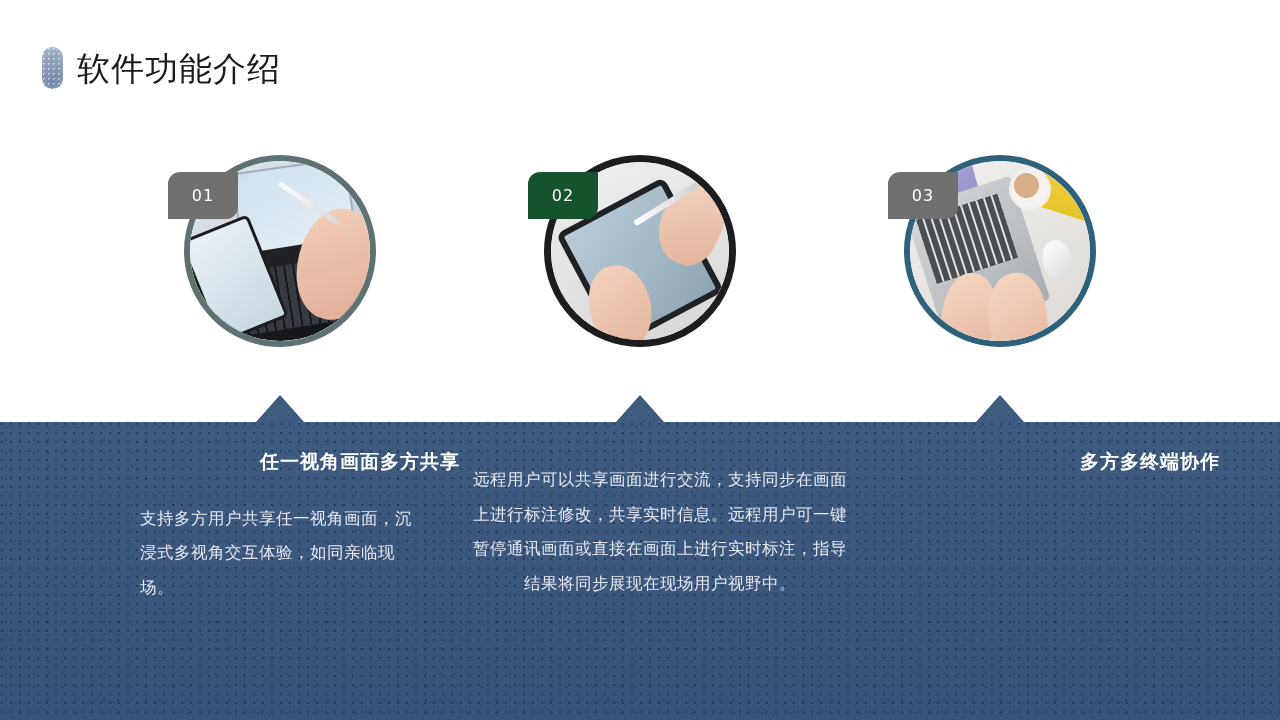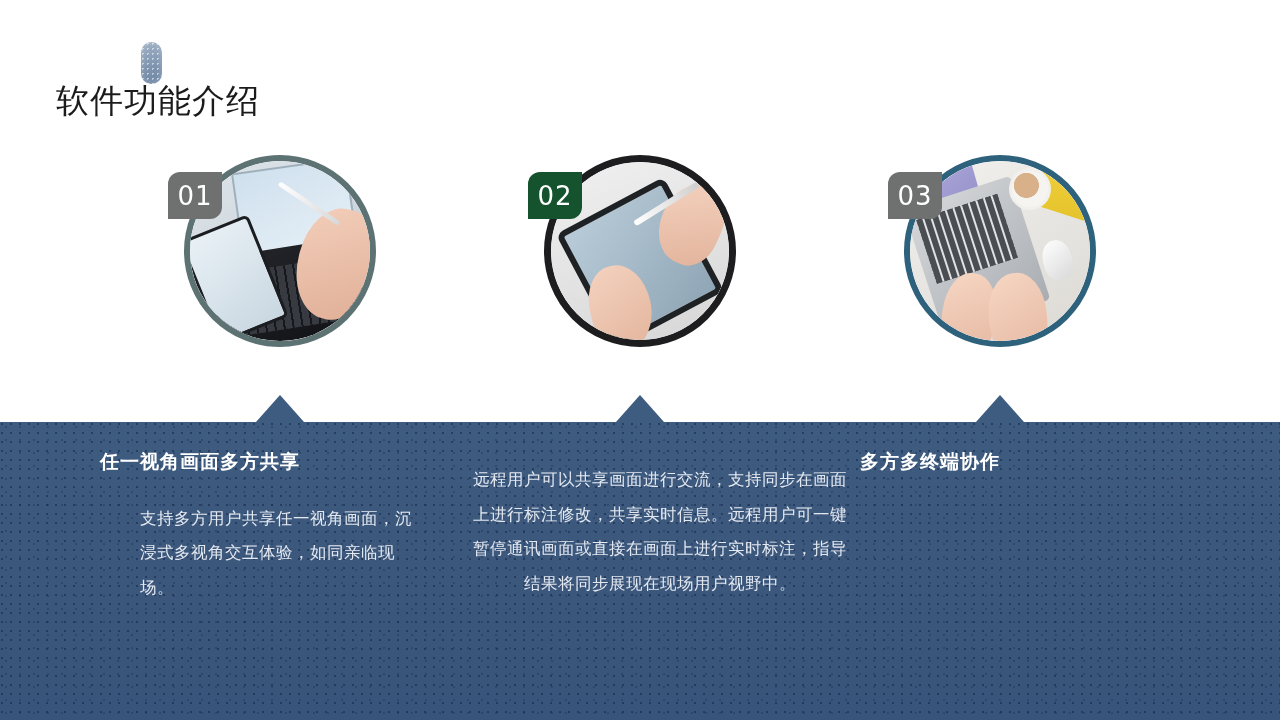--- a/index.html
+++ b/index.html
@@ -16,21 +16,20 @@
   }
 
   
   .slide-header {
     position: absolute;
     left: 42px;
     top: 42px;
     height: 52px;
     display: flex;
     align-items: center;
-    flex-direction: column;
   }
   .header-accent {
     width: 21px;
     height: 42px;
     border-radius: 11px;
     background:
       radial-gradient(circle at 1.6px 1.6px, rgba(255,255,255,.55) 0.9px, transparent 1.1px) 0 0/5px 5px,
       linear-gradient(170deg, #9fb0c4 0%, #8fa3bb 28%, #7d93ae 62%, #6f86a4 100%);
     box-shadow: inset 0 0 6px rgba(255,255,255,.25);
     flex: none;
@@ -200,28 +199,28 @@
     background: linear-gradient(150deg,#f6d7c4,#e5b69f);
     border-radius: 48% 46% 48% 46%;
     transform: rotate(-6deg);
   }
 
   
   .num-badge {
     position: absolute;
     left: -16px;
     top: 17px;
-    width: 54px;
+    width: 70px;
     height: 47px;
     border-radius: 12px 0 12px 0;
     display: flex;
     align-items: center;
     justify-content: center;
     color: #ffffff;
-    font-size: 26px;
+    font-size: 16px;
     letter-spacing: 1px;
     z-index: 4;
     font-family: "DejaVu Sans", "Liberation Sans", sans-serif;
   }
   .num-badge.badge-gray  { background: #6f7070; }
   .num-badge.badge-black { background: #14532d; }
 
   
   .blue-panel {
     position: absolute;
@@ -256,21 +255,21 @@
     width: 360px;
     position: relative;
     padding-top: 28px;
     box-sizing: border-box;
   }
   .col.col1 { margin-left: 100px; }
   .col.col2 { width: 400px; }
   .col.col3 { width: 360px; }
 
   .col-title {
-    text-align: left;
+    text-align: right;
     color: #ffffff;
     font-size: 19px;
     font-weight: bold;
     letter-spacing: 1px;
     line-height: 1.2;
     font-family: "DejaVu Serif", "Liberation Serif", serif;
   }
   .col-body {
     margin-top: 28px;
     color: #e4e9f1;

